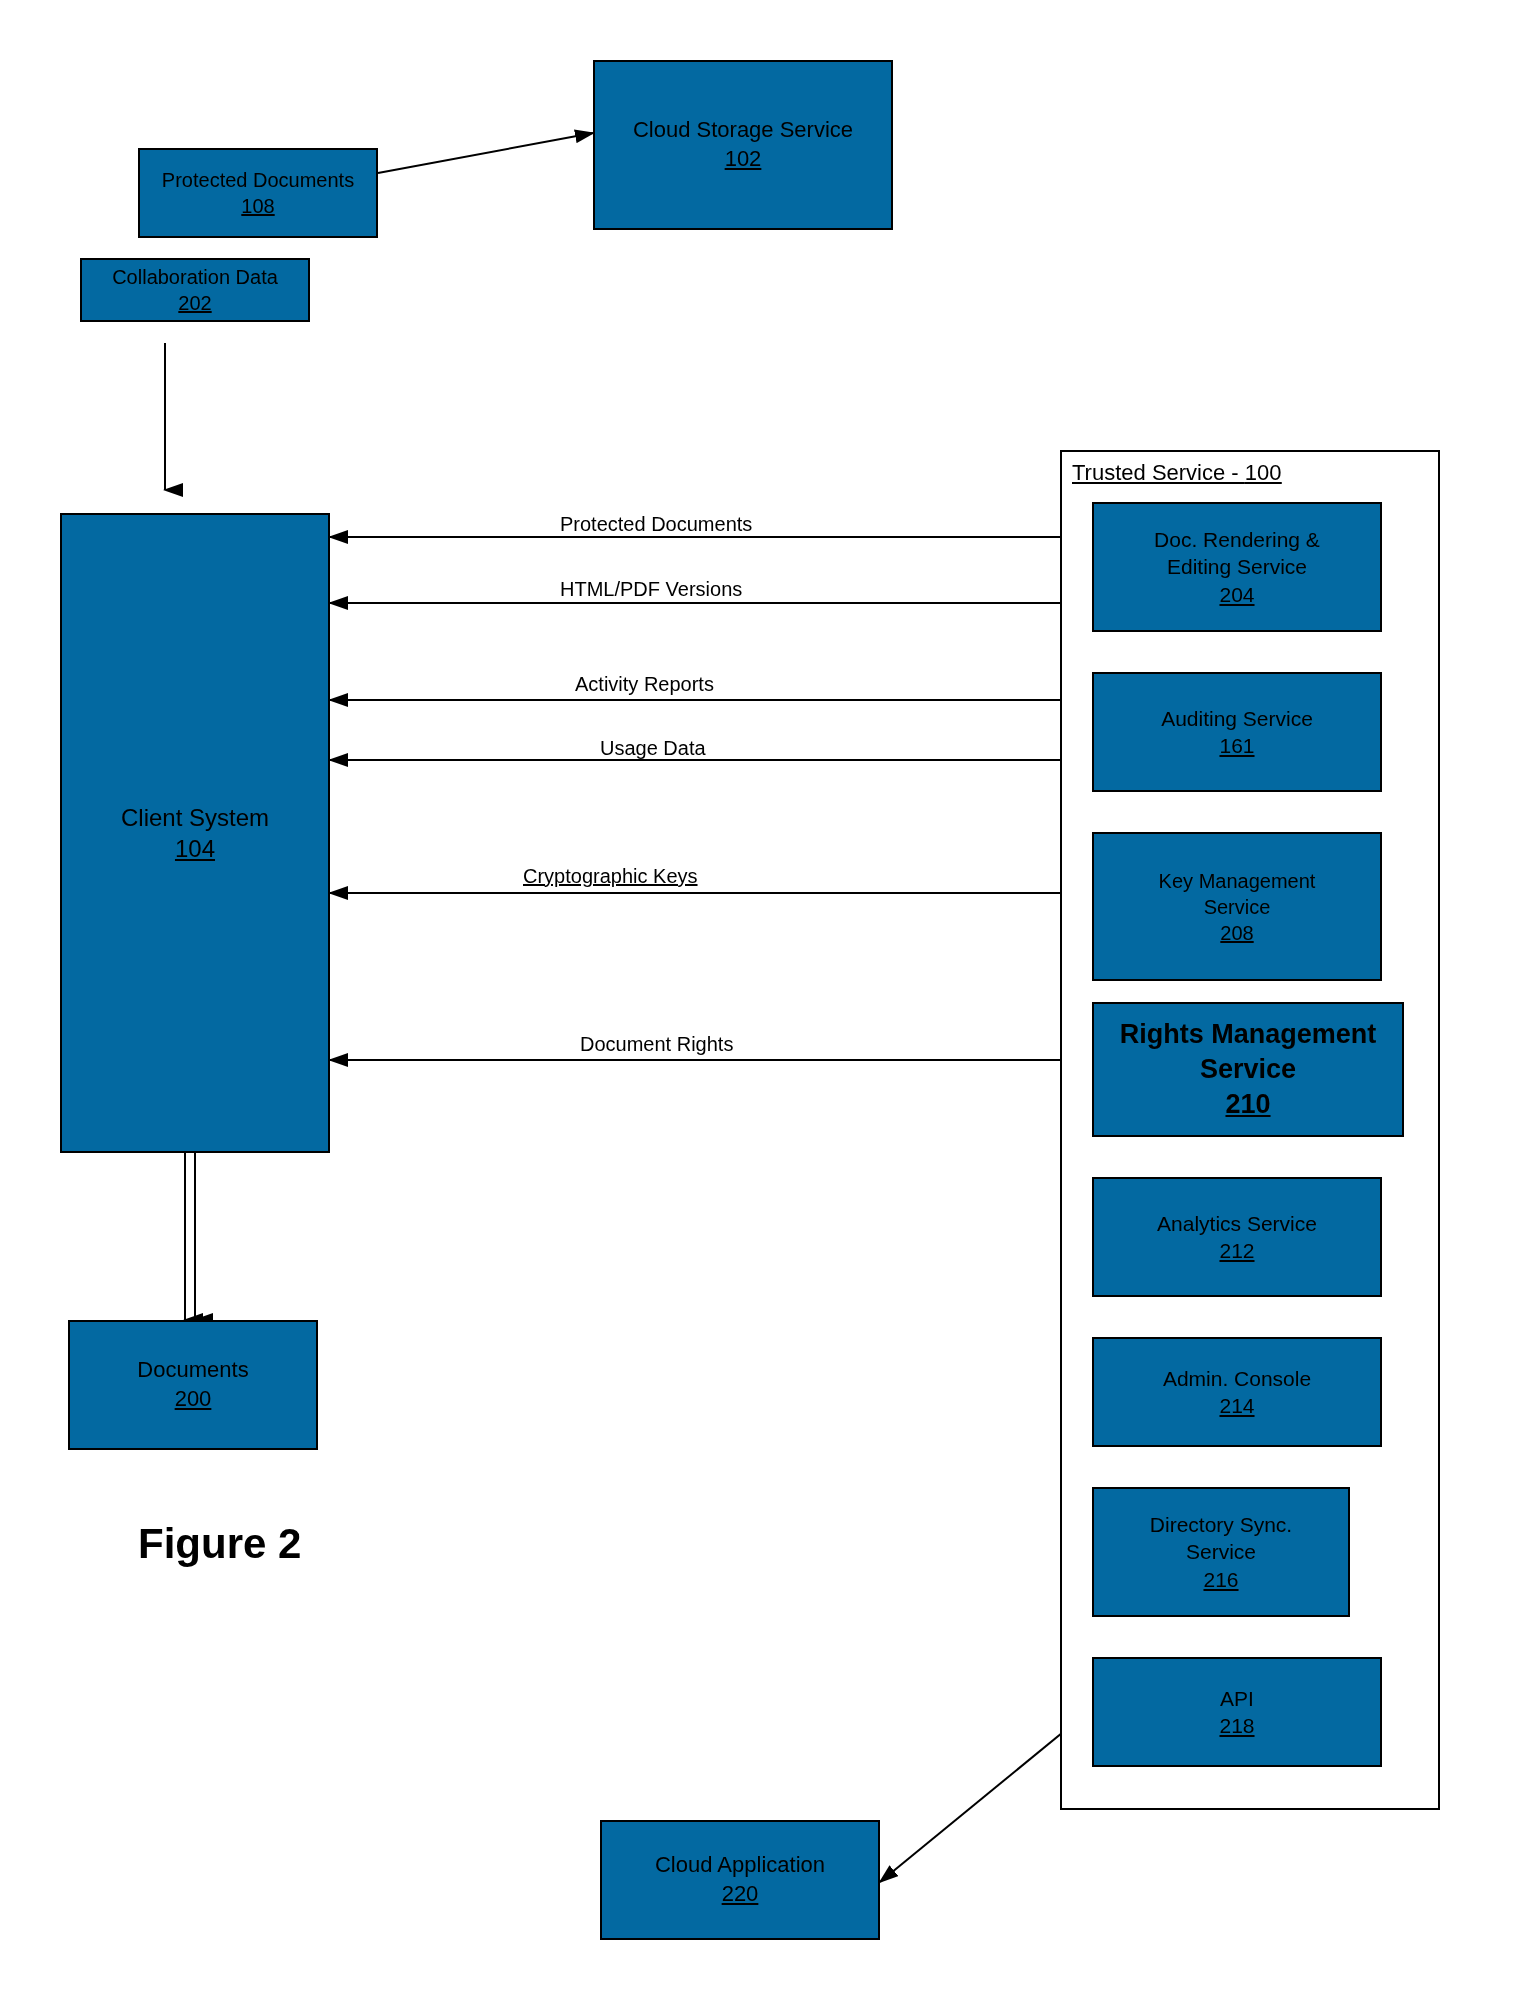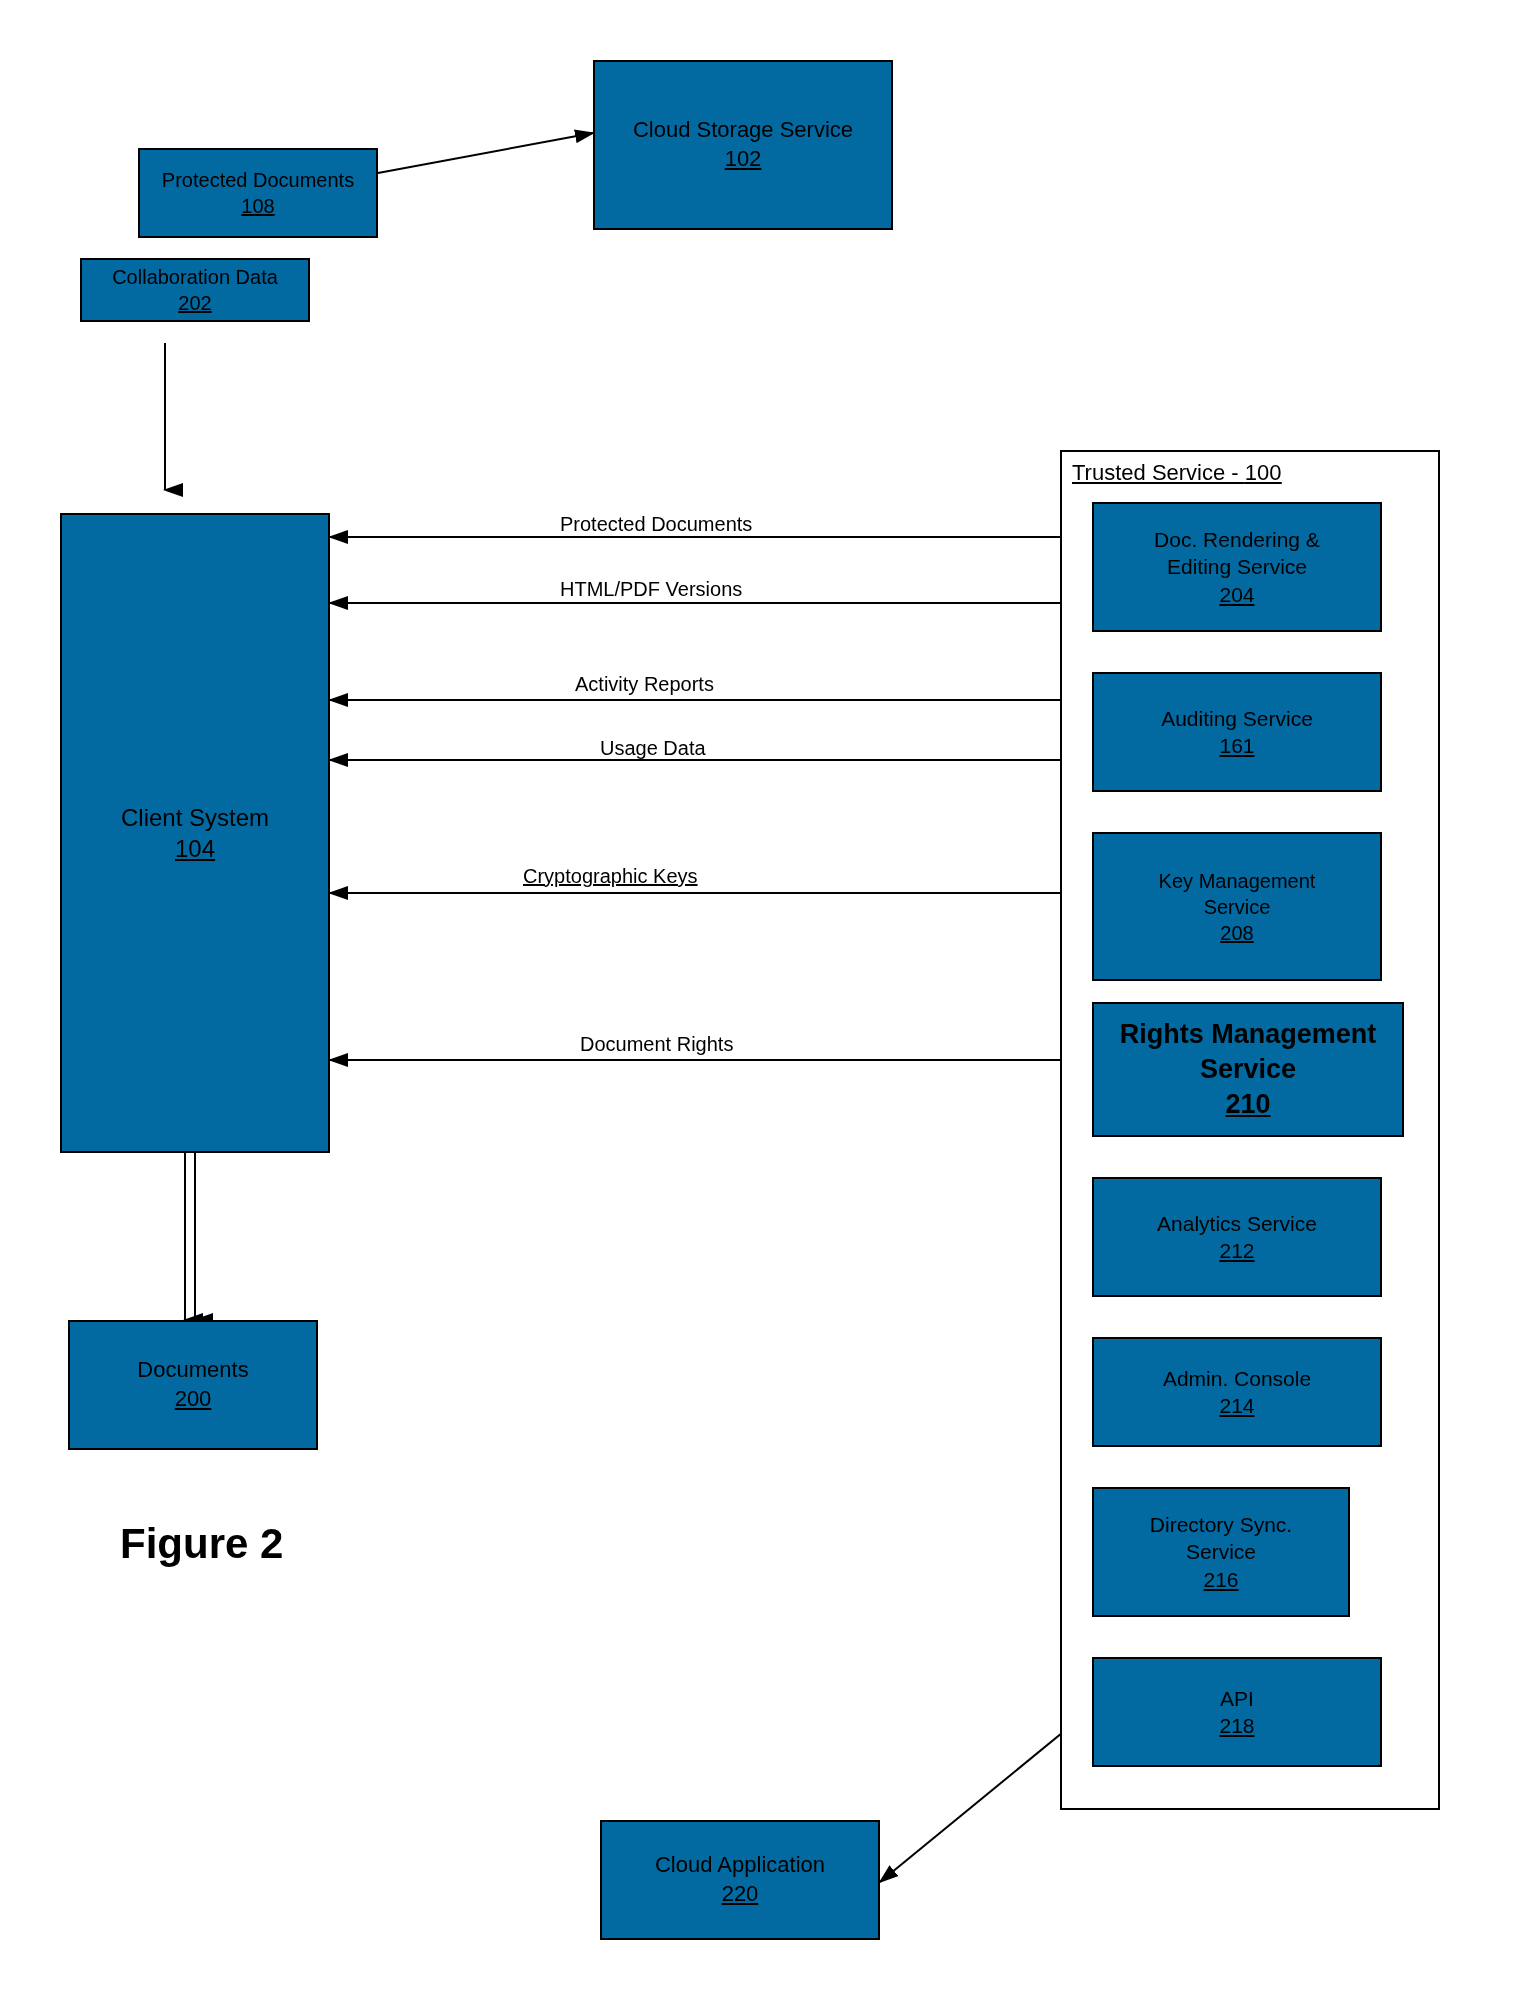--- a/index.html
+++ b/index.html
@@ -210,15 +210,15 @@
   <div class="arrow-label" style="left:600px; top:737px;">
     <span>Usage Data</span>
   </div>
   <div class="arrow-label" style="left:523px; top:865px;text-decoration:underline;">
     <span>Cryptographic Keys</span>
   </div>
   <div class="arrow-label" style="left:580px; top:1033px;">
     <span>Document Rights</span>
   </div>
 
-  <div class="figure-label" style="left:120px; top:1520px;">Figure 2</div>
+  <div class="figure-label" style="left:138px; top:1520px;">Figure 2</div>
 
 </div>
 
 </body></html>

